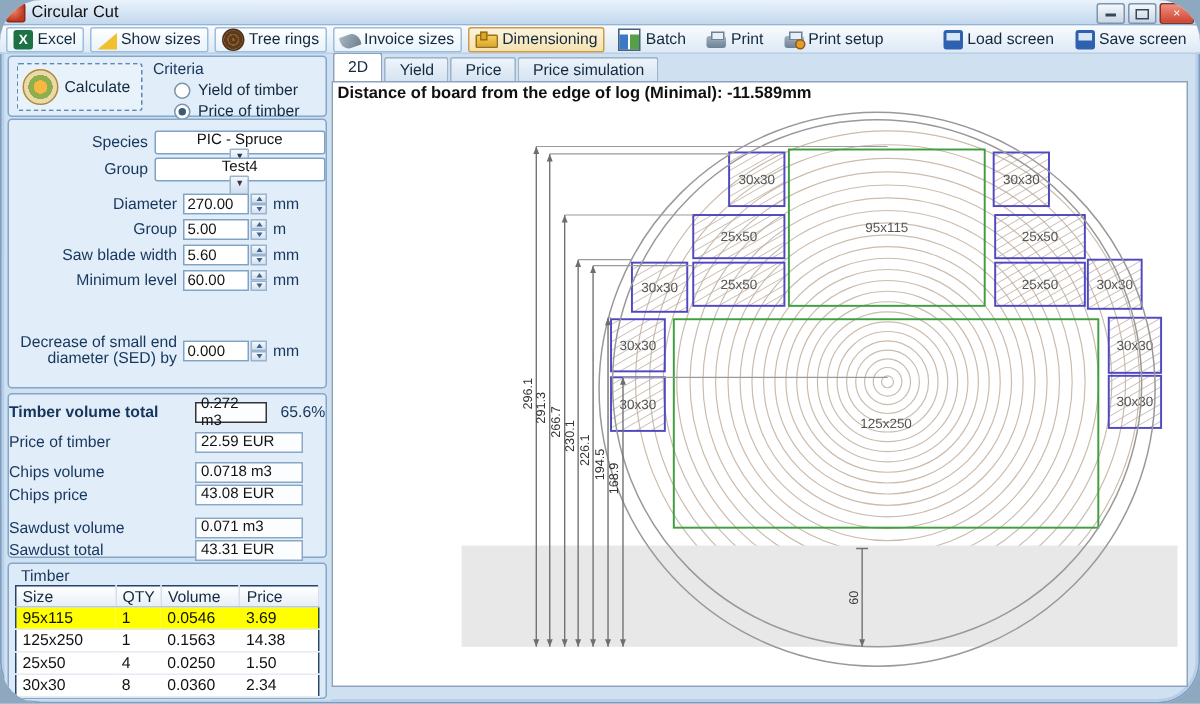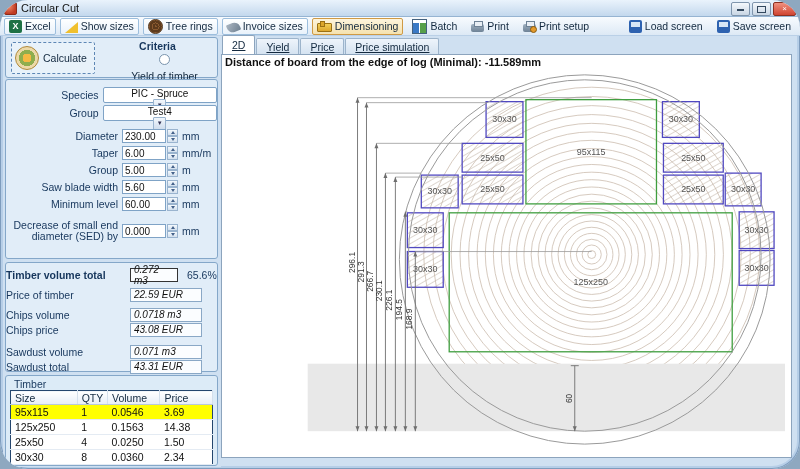--- a/index.html
+++ b/index.html
@@ -53,70 +53,70 @@
   .grp2{top:43px;height:180px;}
   .grp3{top:226px;height:110px;}
   .grp4{top:339px;bottom:1px;background:#dcebf7;}
   
   .calc-btn{position:absolute;left:5px;top:4px;width:76px;height:30px;border:1px dashed #5d87b5;border-radius:2px;
     display:flex;align-items:center;gap:4px;padding:0 3px;background:#e8f2fa;}
   .calc-ico{width:22px;height:22px;border-radius:50%;flex:0 0 auto;
     background:radial-gradient(circle,#f5b942 0 29%,#8fae4e 29% 52%,#ecd9a8 52% 75%,#e1ecd2 75%);border:1px solid #b0893a;}
   .calc-label{font-size:10.5px;color:#13293f;}
   .criteria{position:absolute;left:96px;right:4px;top:0;}
-  .criteria-title{text-align:center;font-weight:bold;font-size:10.5px;margin-top:2px;}
-  .radio-row{display:flex;align-items:center;gap:5px;margin:2px 0 0 14px;font-size:10.5px;color:#13293f;flex-direction:column;}
+  .criteria-title{text-align:left;font-weight:normal;font-size:10.5px;margin-top:2px;}
+  .radio-row{display:flex;align-items:center;gap:5px;margin:2px 0 0 14px;font-size:10.5px;color:#13293f;}
   .radio{width:9px;height:9px;border-radius:50%;border:1px solid #7a94ad;background:#fff;position:relative;flex:0 0 auto;}
   .radio.on:after{content:"";position:absolute;left:2px;top:2px;width:5px;height:5px;border-radius:50%;background:#3a5a7a;}
   
   .grp2{padding-top:6px;box-sizing:border-box;}
   .sel-row{display:flex;align-items:center;height:17px;margin-bottom:1px;}
   .sel-row .lbl{width:94px;text-align:right;padding-right:4px;font-size:10.5px;}
   .combo{width:110px;height:14px;background:#fff;border:1px solid #7fa3c6;border-radius:2px;
     display:flex;align-items:center;justify-content:space-between;padding:0 2px;font-size:10px;color:#111;flex-direction:column;}
   .combo .arrow{width:11px;height:12px;background:linear-gradient(#f2f7fc,#cfdded);border:1px solid #9ab4cf;
     font-size:6px;line-height:11px;text-align:center;color:#335;border-radius:1px;}
   .gap6{height:6px;}
   .num-row{display:flex;align-items:center;height:16px;margin-bottom:1px;}
   .num-row .lbl{width:112px;text-align:right;padding-right:4px;font-size:10.5px;}
   .vfield{width:38px;height:12px;background:#fff;border:1px solid #7fa3c6;font-size:10px;color:#111;
     padding:0 2px;display:flex;align-items:center;}
   .spin{width:11px;height:14px;margin-left:1px;display:flex;flex-direction:column;}
   .spin div{flex:1;background:linear-gradient(#f4f9fd,#d3e0ee);border:1px solid #9ab4cf;display:flex;align-items:center;justify-content:center;}
   .tri-up{width:0;height:0;border-left:2px solid transparent;border-right:2px solid transparent;border-bottom:3px solid #44618a;}
   .tri-dn{width:0;height:0;border-left:2px solid transparent;border-right:2px solid transparent;border-top:3px solid #44618a;}
   .unit{margin-left:4px;font-size:10.5px;}
-  .sed-row{display:flex;align-items:center;height:30px;margin-top:4px;}
+  .sed-row{display:flex;align-items:center;height:30px;margin-top:24px;}
   .sed-row .lbl{width:112px;text-align:right;padding-right:4px;font-size:10.5px;line-height:11px;}
   
   .grp3{padding-top:4px;box-sizing:border-box;}
   .sum-row{display:flex;align-items:center;height:15px;}
   .sum-row .lbl{width:120px;padding-right:4px;font-size:10.5px;}
   .sum-row .lbl.b{font-weight:bold;}
   .vbox{height:12px;background:#fbfdff;border:1px solid #8aa8c6;font-size:10px;color:#111;
-    padding:0 3px;display:flex;align-items:center;font-style:italic;}
+    padding:0 3px;display:flex;align-items:center;}
   .vbox.w44{width:40px;}
   .vbox.w68{width:64px;}
   .vbox.dark{border-color:#333;}
   .pct{margin-left:9px;font-size:10.5px;}
   .mt5{margin-top:5px;} .mt7{margin-top:7px;}
   
   .grp-caption{position:absolute;top:2px;left:8px;font-size:10.5px;}
   .ttable{position:absolute;left:4px;right:4px;top:14px;bottom:2px;border:1px solid #24466e;background:#fff;
     border-collapse:collapse;table-layout:fixed;width:calc(100% - 8px);}
   .ttable th{font-weight:normal;text-align:left;font-size:10.5px;color:#13293f;height:13px;
     background:linear-gradient(#ffffff,#e7eef7);border-bottom:1px solid #b9c9dc;border-right:1px solid #d5e0ec;padding:0 4px;}
   .ttable td{font-size:10.5px;color:#111;height:14px;padding:0 4px;border-bottom:1px solid #e4ebf3;}
   .ttable tr.sel td{background:#ffff00;}
   
   .main{position:absolute;left:218px;top:0;right:0;bottom:9px;}
   .tabstrip{position:absolute;top:0;left:0;right:0;height:18px;display:flex;align-items:flex-end;padding-left:1px;}
   .tab{height:15px;padding:0 9px;display:flex;align-items:center;font-size:10.5px;color:#13293f;
     border:1px solid #9db4cb;border-bottom:none;border-radius:2px 2px 0 0;
-    background:linear-gradient(#eef4fb,#d5e3f1);margin-right:1px;text-decoration:underline;}
+    background:linear-gradient(#eef4fb,#d5e3f1);margin-right:1px;}
   .tab.active{height:18px;background:#fff;border-color:#8ca4bd;}
   .page{position:absolute;top:18px;left:0;right:0;bottom:0;background:#fff;border:1px solid #8ca4bd;}
   .canvas-header{position:absolute;top:1px;left:3px;font-weight:bold;font-size:11px;color:#101010;z-index:2;}
   #diagram{position:absolute;left:0;top:0;width:100%;height:100%;}
   #diagram text{font-family:"Liberation Sans",sans-serif;}
 </style>
 </head>
 <body>
 
 <div id="app">
@@ -212,43 +212,30 @@
         <div class="sel-row">
           <span class="lbl">Group</span>
           <span class="combo">
             <span>Test4</span>
             <span class="arrow">▼</span>
           </span>
         </div>
         <div class="gap6"></div>
         <div class="num-row">
           <span class="lbl">Diameter</span>
-          <span class="vfield">230.00</span>
+          <span class="vfield">270.00</span>
           <span class="spin">
               <div>
                 <span class="tri-up"></span>
               </div>
               <div>
                 <span class="tri-dn"></span>
               </div>
             </span>
           <span class="unit">mm</span>
-        </div>
-        <div class="num-row">
-          <span class="lbl">Taper</span>
-          <span class="vfield">6.00</span>
-          <span class="spin">
-              <div>
-                <span class="tri-up"></span>
-              </div>
-              <div>
-                <span class="tri-dn"></span>
-              </div>
-            </span>
-          <span class="unit">mm/m</span>
         </div>
         <div class="num-row">
           <span class="lbl">Group</span>
           <span class="vfield">5.00</span>
           <span class="spin">
               <div>
                 <span class="tri-up"></span>
               </div>
               <div>
                 <span class="tri-dn"></span>

